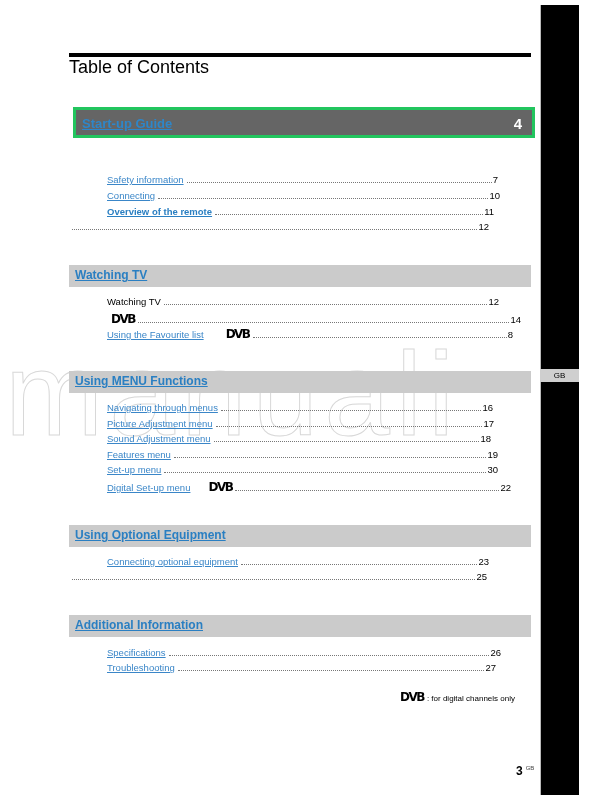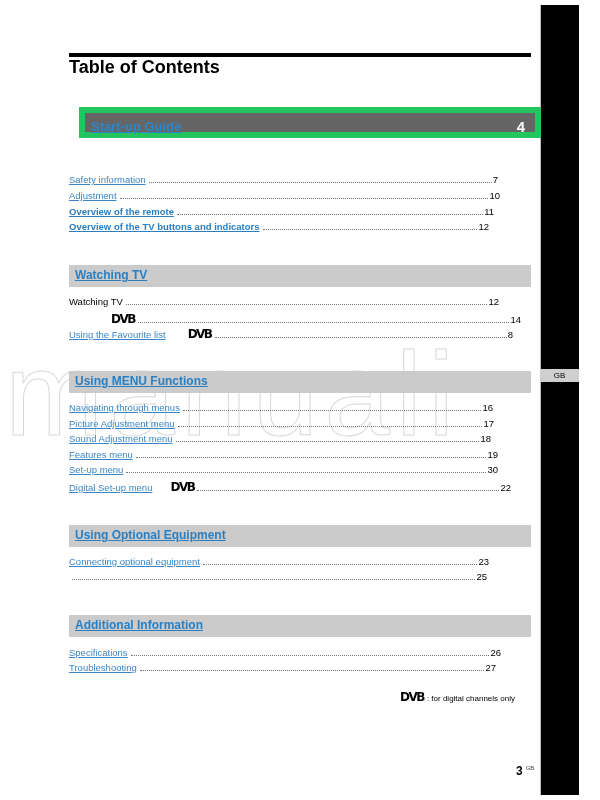--- a/index.html
+++ b/index.html
@@ -2,28 +2,28 @@
 <html><head>
 <meta charset="utf-8">
 <style>
   html, body { margin:0; padding:0; }
   body { width:600px; height:800px; position:relative; background:#ffffff; overflow:hidden;
          font-family:"Liberation Sans", sans-serif; color:#000; }
   .sidebar { position:absolute; left:540px; top:5px; width:38px; height:790px; background:#000; border-left:1px solid #bbb; }
   .gb-tab { position:absolute; left:540px; top:369px; width:39px; height:13px; background:#cfcfcf; color:#000;
             font-size:8px; text-align:center; line-height:13px; }
   .top-rule { position:absolute; left:69px; top:53px; width:462px; height:4px; background:#000; }
-  .page-title { position:absolute; left:69px; top:57px; font-size:18px; font-weight:bold; }
-  .guide-bar { position:absolute; left:79px; top:107px; width:462px; height:31px; background:#656565; border:6px solid #22c55e; box-sizing:border-box; }
+  .page-title { position:absolute; left:69px; top:57px; font-size:18px; font-weight:normal; }
+  .guide-bar { position:absolute; left:73px; top:107px; width:462px; height:31px; background:#656565; border:3px solid #22c55e; box-sizing:border-box; }
   .guide-bar .label { position:absolute; left:6px; top:6px; font-size:13px; font-weight:bold; color:#2e86c8; text-decoration:underline; }
   .guide-bar .page { position:absolute; right:10px; top:5px; font-size:15px; font-weight:bold; color:#fff; }
   .sec-bar { position:absolute; left:69px; width:462px; height:22px; background:#cbcbcb; }
   .sec-bar .label { position:absolute; left:6px; top:3px; font-size:12px; font-weight:bold; color:#2a7fc2; text-decoration:underline; }
   .entry { position:absolute; left:69px; height:14px; font-size:9.5px; display:flex; align-items:baseline; white-space:nowrap; }
-  .entry .t { color:#3a86c8; text-decoration:underline; }
+  .entry .t { color:#3a86c8; text-decoration:underline;margin-left:38px; }
   .entry .t.plain { color:#000; text-decoration:none; }
   .entry.bold .t { font-weight:bold; color:#2a7fc2; }
   .entry .leader { flex:1; border-bottom:1px dotted #777; margin:0 1px 2px 3px; height:1px; }
   .entry .p { font-size:9.5px; color:#000; }
   .entry.bold .p { font-weight:normal; }
   .dvb { font-family:"DejaVu Sans", sans-serif; font-weight:bold; font-size:12px; letter-spacing:-1.5px; color:#000; margin-left:6px; }
   .note { position:absolute; left:400px; top:690px; font-size:8px; display:flex; align-items:baseline; }
   .note .dvb { margin:0 3px 0 0; }
   .page-num { position:absolute; left:516px; top:764px; font-size:12px; font-weight:bold; }
   .page-num sup { font-size:6px; font-weight:normal; color:#444; margin-left:3px; }
@@ -43,31 +43,30 @@
   <span class="label">Start-up Guide</span>
   <span class="page">4</span>
 </div>
 
 <div class="entry" style="top:174px;width:429px">
     <span class="t">Safety information</span>
     <span class="leader"></span>
     <span class="p">7</span>
   </div>
 <div class="entry" style="top:190px;width:431px">
-    <span class="t">Adjustment</span>
+    <span class="t">Connecting</span>
     <span class="leader"></span>
     <span class="p">10</span>
   </div>
 <div class="entry bold" style="top:206px;width:425px">
     <span class="t">Overview of the remote</span>
     <span class="leader"></span>
     <span class="p">11</span>
   </div>
 <div class="entry bold" style="top:221px;width:420px">
-    <span class="t">Overview of the TV buttons and indicators</span>
     <span class="leader"></span>
     <span class="p">12</span>
   </div>
 
 <div class="sec-bar" style="top:265px">
     <span class="label">Watching TV</span>
   </div>
 <div class="entry" style="top:296px;width:430px">
     <span class="t plain">Watching TV</span>
     <span class="leader"></span>

